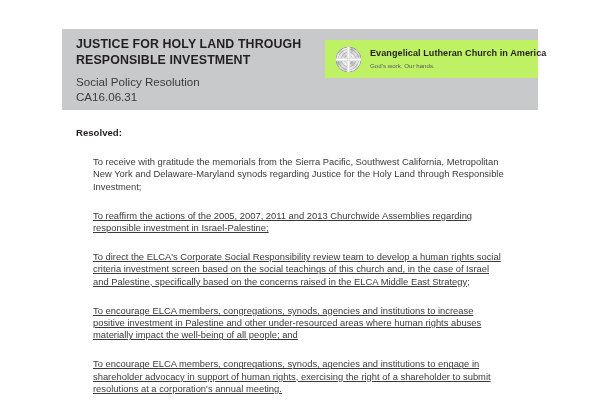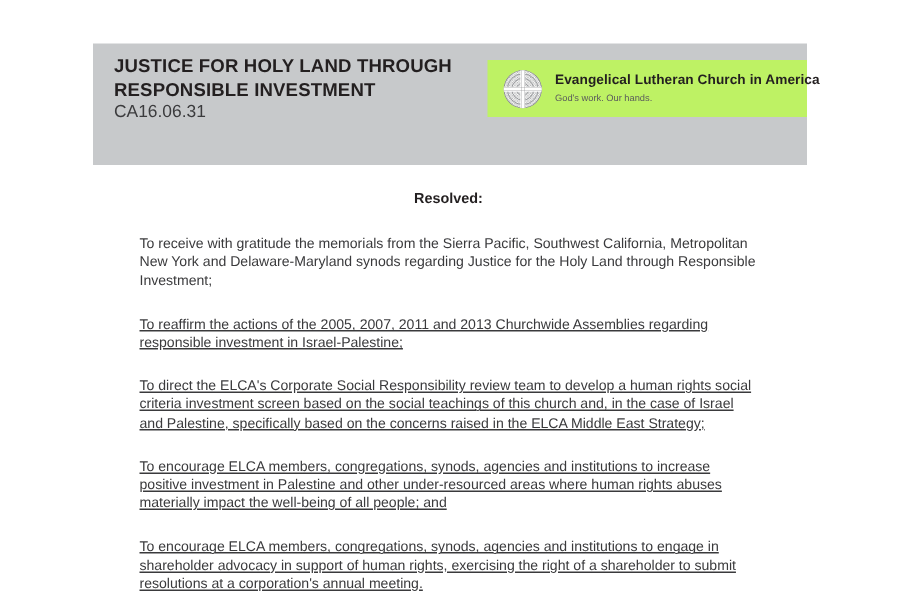--- a/index.html
+++ b/index.html
@@ -117,21 +117,20 @@
     top: 127px;
     width: 446px;
   }
 
   .resolved-label {
     font-size: 9.6px;
     font-weight: bold;
     color: #231f20;
     line-height: 12.2px;
     margin: 0;
-    text-align: center;
   }
 
   .para {
     font-size: 9.4px;
     font-weight: normal;
     color: #3a3a3c;
     line-height: 12.2px;
     margin: 17px;
   }
 
@@ -154,20 +153,21 @@
 </style>
 </head>
 <body>
 
 <div class="page">
 
   <div class="header-band">
 
     <div class="header-titles">
       <p class="doc-title">JUSTICE FOR HOLY LAND THROUGH RESPONSIBLE INVESTMENT</p>
+      <p class="doc-subtitle">Social Policy Resolution</p>
       <p class="doc-id">CA16.06.31</p>
     </div>
 
     <div class="logo-box">
       <svg class="logo-mark" viewBox="0 0 100 100">
         <defs>
           <pattern id="stipple" width="4" height="4" patternUnits="userSpaceOnUse">
             <rect width="4" height="4" fill="#ffffff"></rect>
             <circle cx="1" cy="1" r="0.95" fill="#6e7072"></circle>
             <circle cx="3" cy="3" r="0.95" fill="#9a9c9e"></circle>

